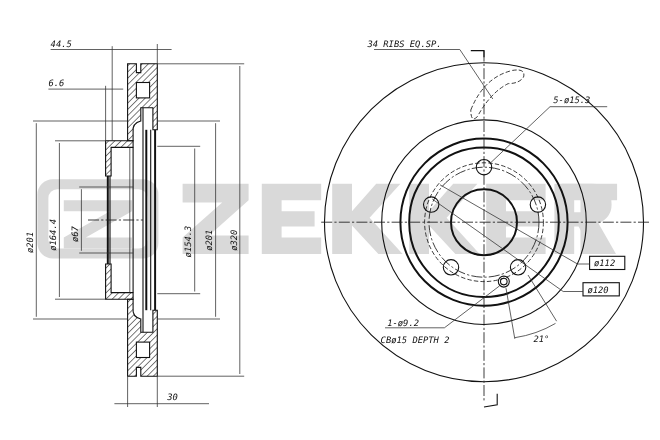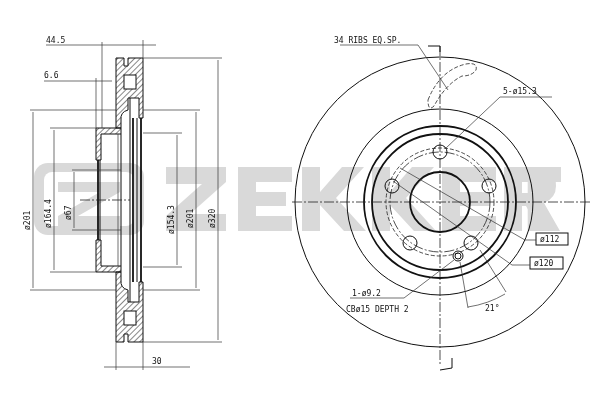--- a/index.html
+++ b/index.html
@@ -1,17 +1,17 @@
 <!DOCTYPE html>
 <html><head>
 <meta charset="utf-8">
 <style>
   html, body { margin: 0; padding: 0; background: #ffffff; }
   body { width: 600px; height: 400px; overflow: hidden; position: relative; font-family: "DejaVu Sans Mono", monospace; }
-  #stage { position: absolute; left: 0; top: 0; width: 600px; height: 348px; }
+  #stage { position: absolute; left: 0; top: 0; width: 600px; height: 348px; font-style: italic; }
   svg text { font-family: "DejaVu Sans Mono", monospace; fill: #111; }
   .wm { fill: #d9d9d9; }
   .ln { stroke: #111; fill: none; stroke-width: 1; }
   .thk { stroke: #111; fill: none; stroke-width: 1.8; }
   .thin { stroke: #333; fill: none; stroke-width: 0.7; }
   .ctr { stroke: #222; fill: none; stroke-width: 0.8; stroke-dasharray: 10 2 2 2; }
   .dsh { stroke: #222; fill: none; stroke-width: 0.8; stroke-dasharray: 4 2; }
   .box { fill: #fff; stroke: #111; stroke-width: 1; }
 </style>
 </head>

